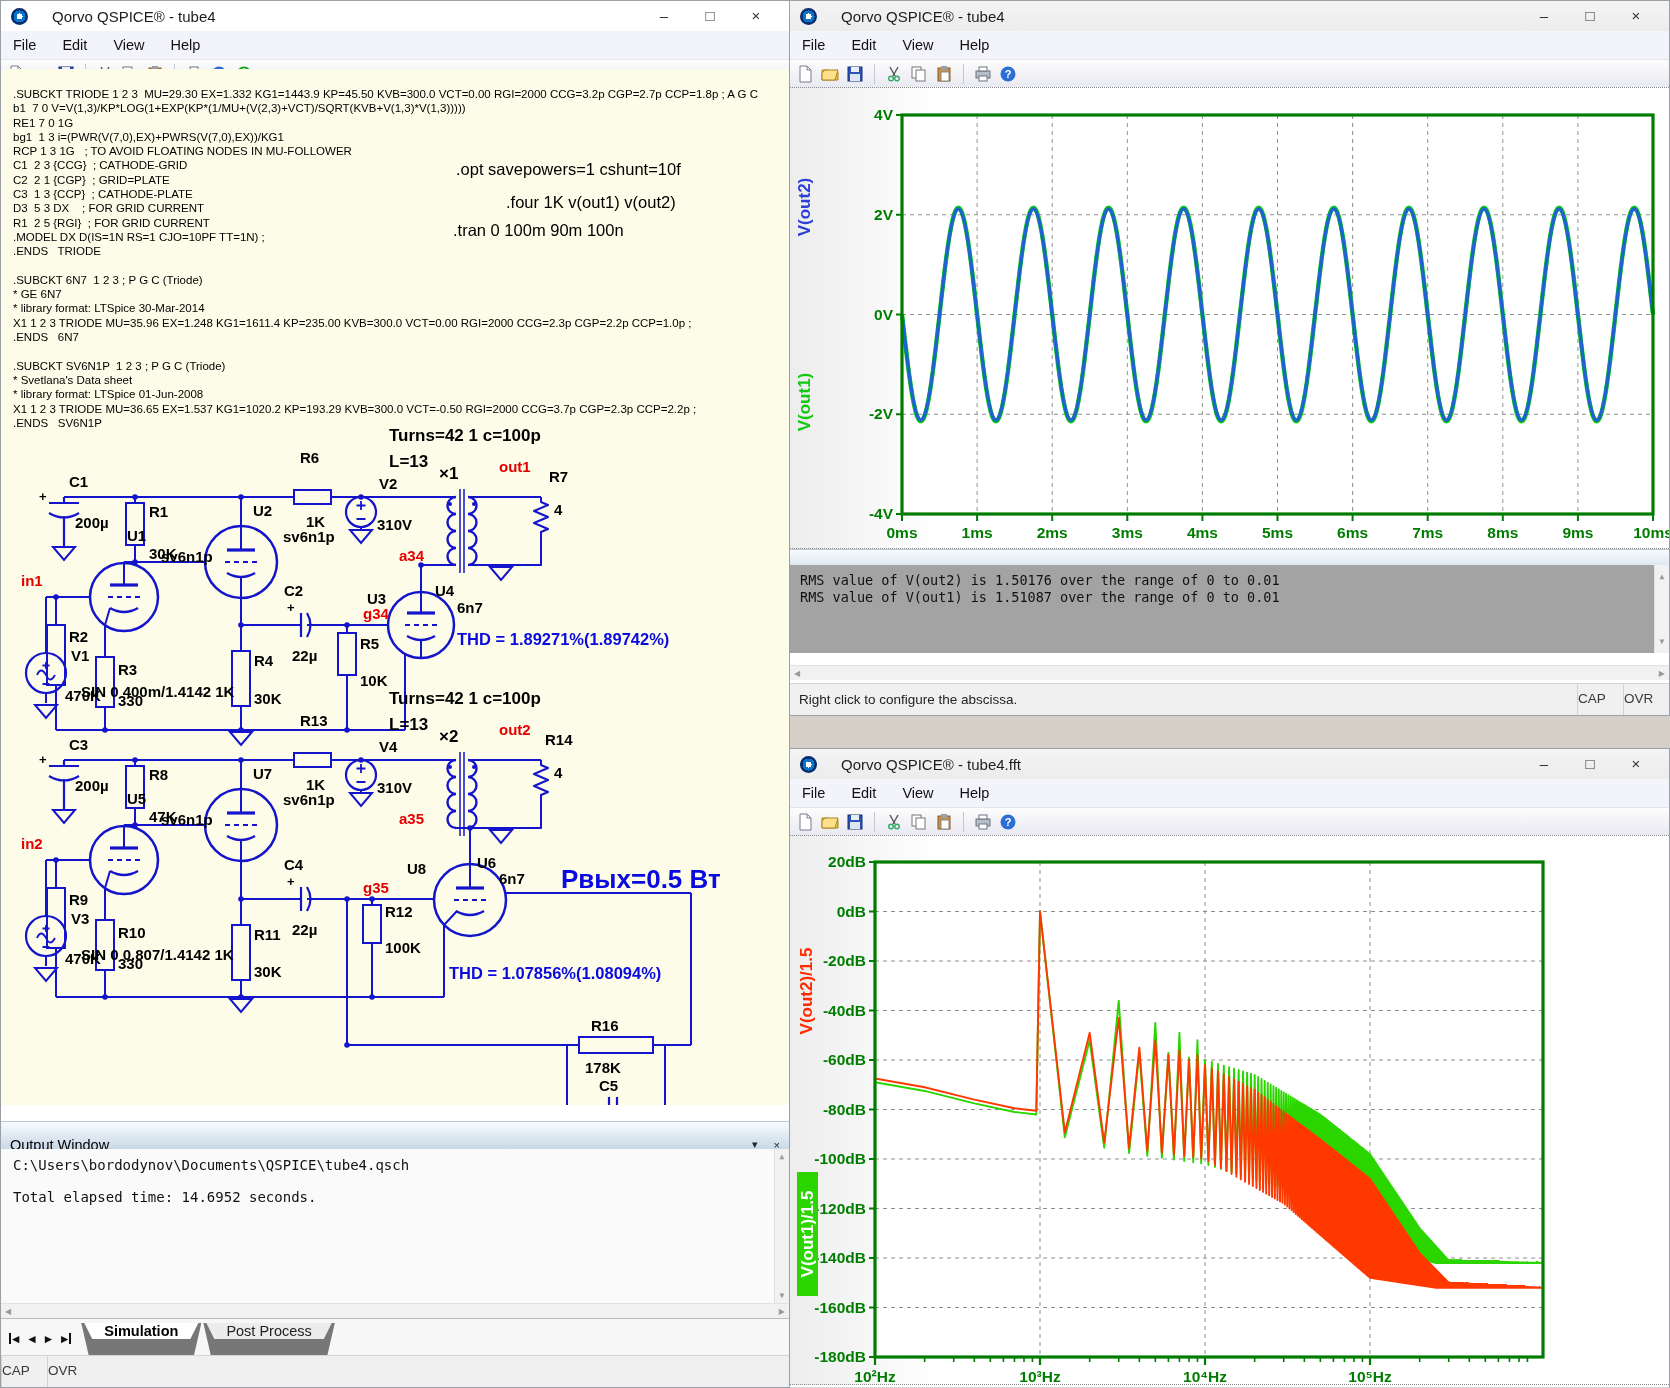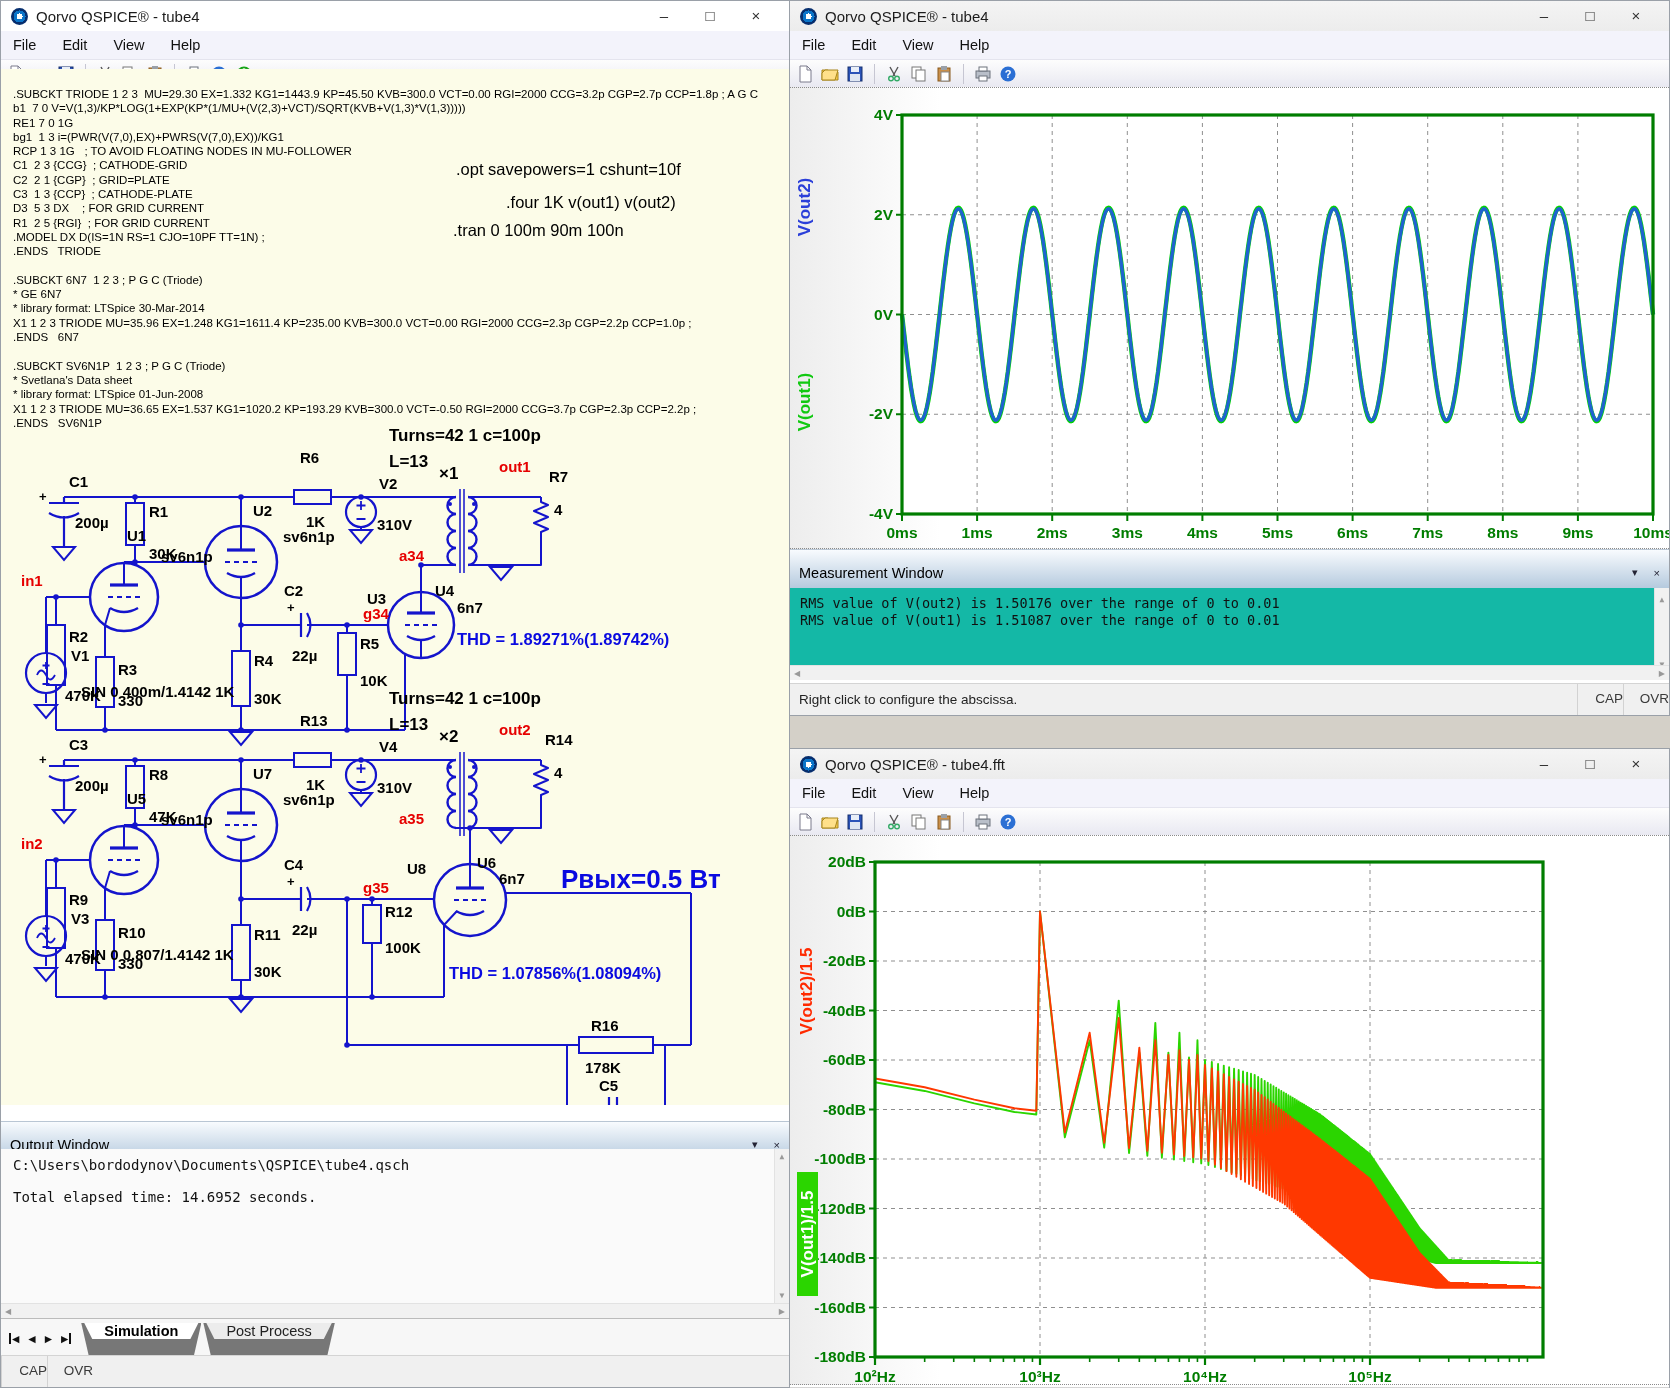--- a/index.html
+++ b/index.html
@@ -1,19 +1,19 @@
 <!DOCTYPE html>
 <html><head>
 <meta charset="utf-8">
 <style>
   html,body{margin:0;padding:0}
   body{width:1670px;height:1388px;position:relative;font-family:"Liberation Sans",sans-serif;
        background:#d4d0c8;overflow:hidden;font-size:14px;color:#111}
   .window{position:absolute;background:#fff;box-sizing:border-box;border:1px solid #9aa0a8;overflow:hidden}
-  .titlebar{height:30px;display:flex;align-items:center;padding:0 10px;gap:8px;font-size:15px;color:#1c1c1c;background:#fff}
+  .titlebar{height:30px;display:flex;align-items:center;padding:0 10px;gap:24px;font-size:15px;color:#1c1c1c;background:#fff}
   .titlebar.gray{background:linear-gradient(#f4f4f4,#ececec)}
   .applogo{width:17px;height:17px;border-radius:50%;background:radial-gradient(circle at 50% 50%,#fff 0 3px,#0b75c9 3px 6px,#062e6e 6px 9px);flex:0 0 auto}
   .winbtns{margin-left:auto;display:flex;gap:0;color:#333}
   .winbtn{width:46px;text-align:center;font-size:15px;line-height:28px}
   .menubar{height:28px;background:#f3f3fb;display:flex;align-items:center;padding-left:12px;gap:26px;font-size:14.5px;color:#111;border-bottom:1px solid #e4e4ee}
   .toolbar{height:28px;background:linear-gradient(#fdfdfd,#e8e8f1);display:flex;align-items:center;padding-left:6px;gap:7px;border-bottom:1px solid #d6d6e0}
   .tbsep{width:1px;height:20px;background:#c6c6d2;margin:0 3px}
   .tbi{width:18px;height:18px;display:inline-block}
   .canvas{position:absolute;left:0;width:788px;background:#fcfce8}
   .netlist{position:absolute;left:12px;top:18px;white-space:pre;font-family:"Liberation Sans",sans-serif;
@@ -25,21 +25,21 @@
   .outbody{position:absolute;left:0;right:0;background:#fafafa;font-size:14px}
   .outline1{margin:8px 0 8px 12px}
   .outline2{margin:16px 0 0 12px}
   .vscroll{position:absolute;right:0;top:0;bottom:0;width:15px;background:#f1f1f1;border-left:1px solid #e2e2e2;
            display:flex;flex-direction:column;justify-content:space-between;align-items:center;padding:3px 0;font-size:8px;color:#999;box-sizing:border-box}
   .hscroll{position:absolute;left:0;right:0;height:15px;background:#f1f1f1;border-top:1px solid #e2e2e2;
            display:flex;justify-content:space-between;align-items:center;padding:0 4px;font-size:8px;color:#999;box-sizing:border-box}
   .statusbar{position:absolute;left:0;right:0;bottom:0;height:32px;background:#f0f0f0;border-top:1px solid #d4d4d4;
              display:flex;align-items:center;font-size:13.5px;color:#222;box-sizing:border-box}
   .statmsg{padding-left:9px;flex:1}
-  .kcell{width:45px;text-align:right;border-left:1px solid #d2d2d2;color:#3a3a3a;height:100%;line-height:30px}
+  .kcell{width:45px;text-align:left;border-left:1px solid #d2d2d2;color:#3a3a3a;height:100%;line-height:30px}
   .tabbar{position:absolute;left:0;right:0;height:39px;background:#f7f7f7;border-top:1px solid #bbb;display:flex;align-items:stretch}
   .tabnav{display:flex;gap:9px;align-items:center;padding:0 10px 0 8px;font-size:9.5px;color:#111}
   .tnav{cursor:default}
   .tnav.bar{border-left:2px solid #111;padding-left:1px}
   .tnav.bare{border-right:2px solid #111;padding-right:1px}
   .tabo{clip-path:polygon(0 0,100% 0,calc(100% - 11px) 100%,11px 100%);background:#777;padding:0 1px 18px 1px;margin-top:0;height:30px}
   .tab{clip-path:polygon(0 0,100% 0,calc(100% - 10px) 100%,10px 100%);height:100%;padding:4px 22px 0 22px;font-size:14.5px;background:#ececec;color:#222;box-sizing:border-box}
   .tab.active{background:#fff;font-weight:700;color:#000}
   .plotwrap{position:absolute;left:0;right:0;border-top:1px dotted #8a8a8a;border-bottom:1px dotted #8a8a8a;
             background:linear-gradient(90deg,#ededed 0,#ffffff 150px);box-sizing:border-box}
@@ -467,21 +467,21 @@
         </g>
       </svg>
   </div>
   <div class="panelhdr" style="top:548px;">
     <span>Measurement Window</span>
     <span class="hdricons">
       <span>▾</span>
       <span>×</span>
     </span>
   </div>
-  <div class="outbody mono" style="top:587px;height:88px;background:#14b8a6;font-size:13.5px;line-height:17px;">
+  <div class="outbody mono" style="top:564px;height:88px;background:#a3a3a3;font-size:13.5px;line-height:17px;">
     <div style="margin:7px 0 0 10px">RMS value of V(out2) is 1.50176 over the range of 0 to 0.01</div>
     <div style="margin:0 0 0 10px">RMS value of V(out1) is 1.51087 over the range of 0 to 0.01</div>
     <div class="vscroll">
       <span>▲</span>
       <span>▼</span>
     </div>
   </div>
   <div class="hscroll" style="top:664px;">
     <span>◀</span>
     <span>▶</span>

